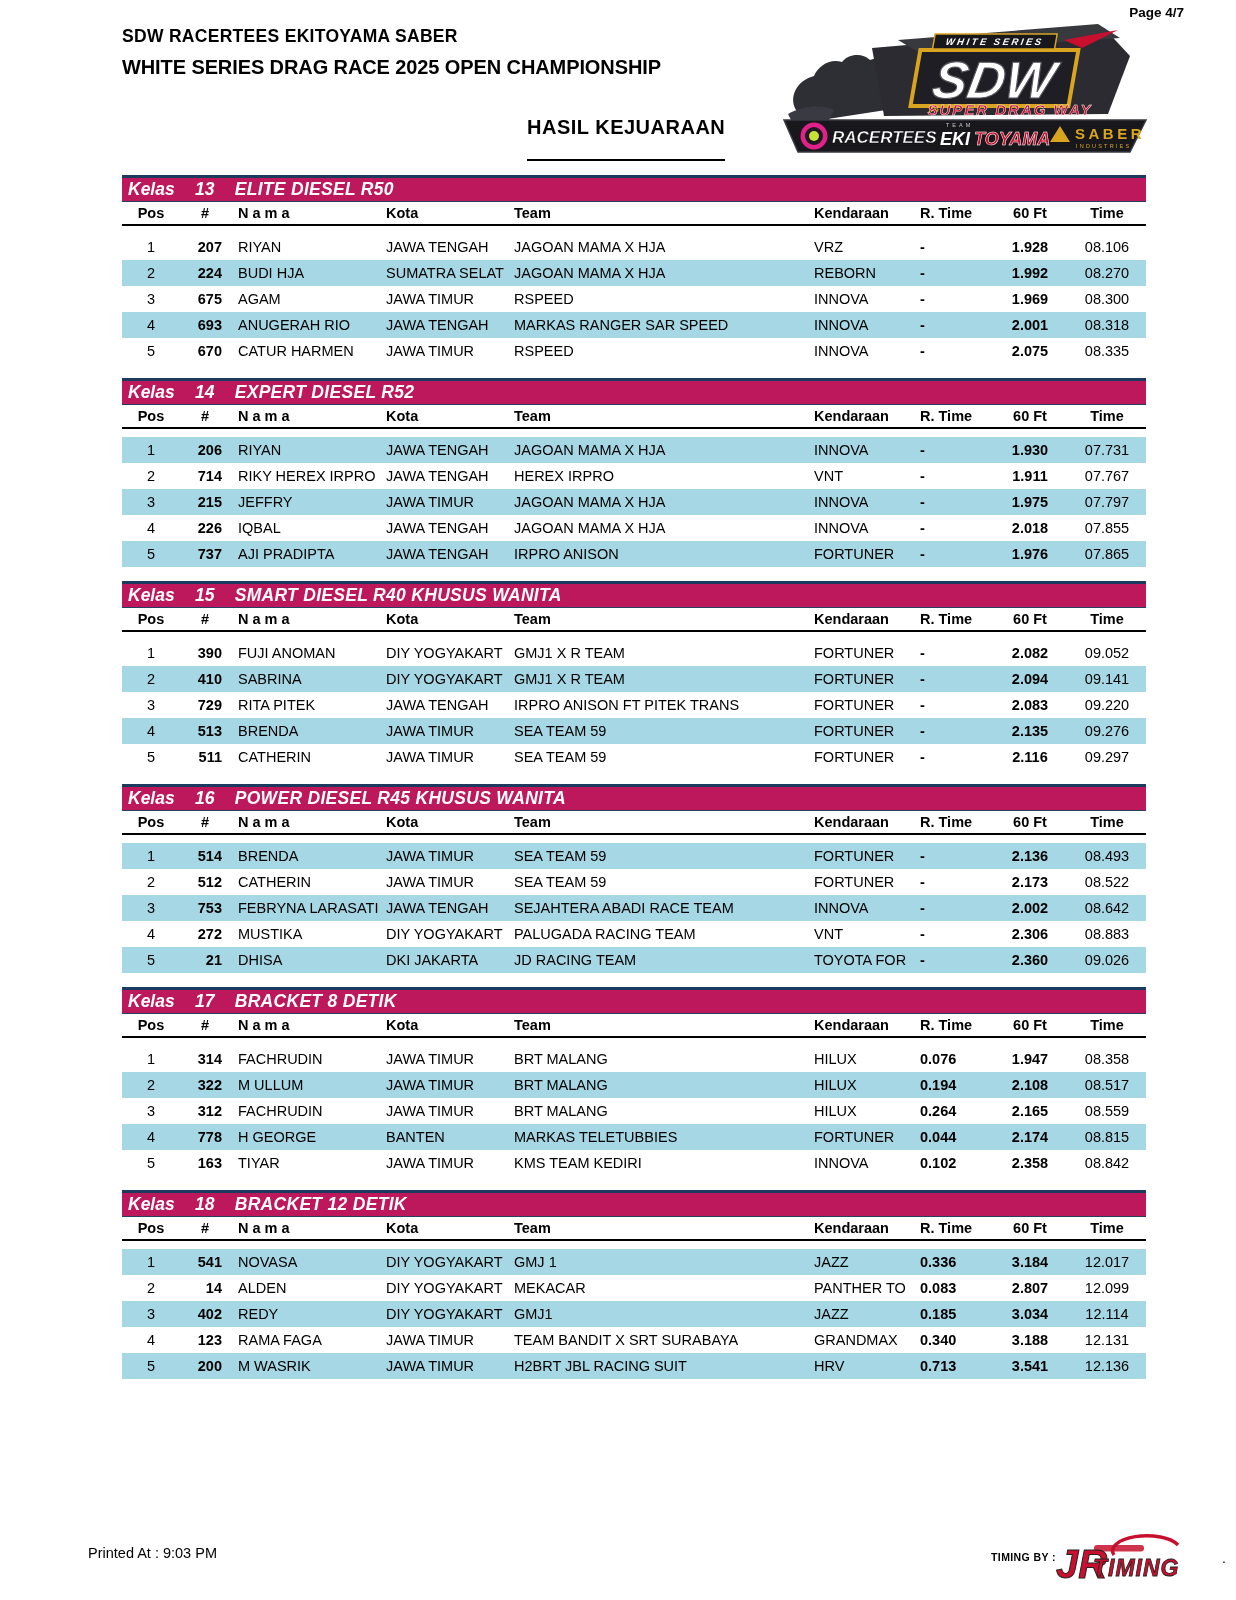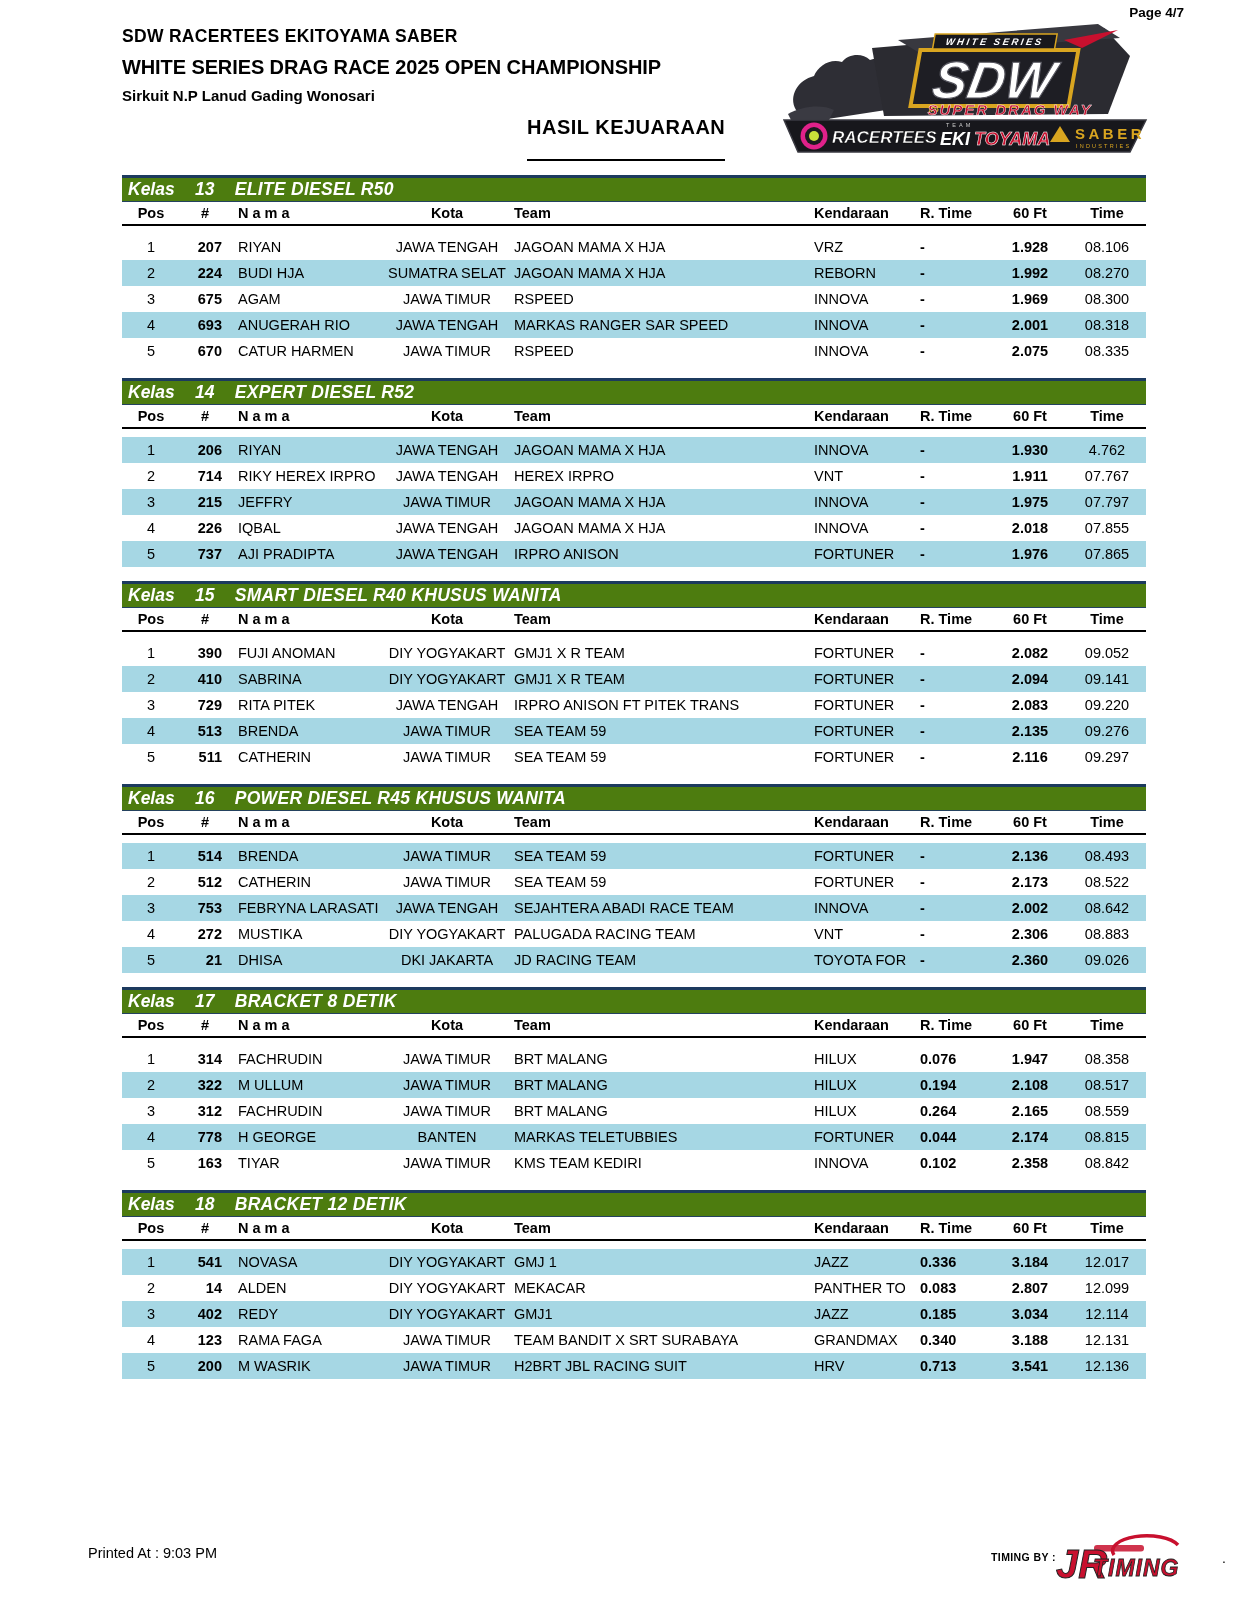--- a/index.html
+++ b/index.html
@@ -16,37 +16,37 @@
   .hb-line4 { font-size:15px;  font-weight:700; margin-top:3px; }
 
   .hasil-title { position:absolute; left:527px; top:116px; font-size:20px; font-weight:800; letter-spacing:.5px;
                  border-bottom:2.5px solid #000; padding-bottom:20px; }
 
   .event-logo { position:absolute; left:768px; top:18px; width:394px; height:140px; }
 
   
   .tables { position:absolute; left:122px; top:175px; width:1024px; }
   .rtable { margin-bottom:14px; }
-  .kbar { height:27px; background:#4d7c0f; border-top:3px solid #1C3A5E; border-bottom:1px solid #24425F;
+  .kbar { height:27px; background:#be185d; border-top:3px solid #1C3A5E; border-bottom:1px solid #24425F;
           display:flex; align-items:center; color:#fff; font-style:italic; font-weight:bold; font-size:17.5px; }
   .kbar .klabel { margin-left:6px; }
   .kbar .kno { width:44px; text-align:center; margin-left:8px; }
   .kbar .ktitle { margin-left:8px; letter-spacing:.3px; }
 
   .khead { display:flex; height:24px; align-items:center; border-bottom:2.5px solid #000; font-weight:bold; font-size:14.5px; }
   .rows { padding-top:8px; }
   .row { display:flex; height:26px; align-items:center; font-size:14.5px; }
   .row.stripe { background:#A6D7E4; }
 
   .c { overflow:hidden; white-space:nowrap; }
   .c-pos   { width:58px;  text-align:center; }
   .c-num   { width:50px;  text-align:right; padding-right:8px; font-weight:bold; }
   .khead .c-num { text-align:center; padding-right:0; }
   .c-nama  { width:156px; padding-left:8px; }
-  .c-kota  { width:122px;text-align:center; }
+  .c-kota  { width:122px; }
   .c-team  { width:300px; padding-left:6px; }
   .c-kend  { width:112px; padding-left:6px; }
   .c-rtime { width:72px;  text-align:left; font-weight:bold; }
   .c-sixty { width:76px;  text-align:center; font-weight:bold; }
   .c-time  { width:78px;  text-align:center; font-weight:normal; }
   .khead .c { font-weight:bold; }
 
   
   .printed-at { position:absolute; left:88px; top:1545px; font-size:14.5px; }
   .timing-by  { position:absolute; left:991px; top:1551px; font-size:10.5px; font-weight:800; letter-spacing:.4px; }
@@ -56,21 +56,20 @@
 </head>
 <body>
 
 <div class="page">
 
   <div class="page-label">Page 4/7</div>
 
   <div class="header-block">
     <div class="hb-line1">SDW RACERTEES EKITOYAMA SABER</div>
     <div class="hb-line2">WHITE SERIES DRAG RACE 2025 OPEN CHAMPIONSHIP</div>
-    <div class="hb-line3">Sirkuit N.P Lanud Gading Wonosari</div>
   </div>
 
   <div class="hasil-title">HASIL KEJUARAAN</div>
 
   <svg class="event-logo" viewBox="0 0 394 140">
 
     <g>
       <path d="M28,92 C20,78 30,62 46,58 C50,48 62,40 74,44 C80,36 94,34 102,42 C112,38 122,44 124,54 L118,92 L40,104 Z" fill="#2e2e35"></path>
       <path d="M20,96 C34,88 54,86 66,92 L60,104 L24,104 Z" fill="#3a3a42"></path>
     </g>
@@ -198,21 +197,21 @@
         <div class="rows">
           <div class="row stripe">
             <div class="c c-pos">1</div>
             <div class="c c-num">206</div>
             <div class="c c-nama">RIYAN</div>
             <div class="c c-kota">JAWA TENGAH</div>
             <div class="c c-team">JAGOAN MAMA X HJA</div>
             <div class="c c-kend">INNOVA</div>
             <div class="c c-rtime">-</div>
             <div class="c c-sixty">1.930</div>
-            <div class="c c-time">4.762</div>
+            <div class="c c-time">07.731</div>
           </div>
           <div class="row">
             <div class="c c-pos">2</div>
             <div class="c c-num">714</div>
             <div class="c c-nama">RIKY HEREX IRPRO</div>
             <div class="c c-kota">JAWA TENGAH</div>
             <div class="c c-team">HEREX IRPRO</div>
             <div class="c c-kend">VNT</div>
             <div class="c c-rtime">-</div>
             <div class="c c-sixty">1.911</div>

